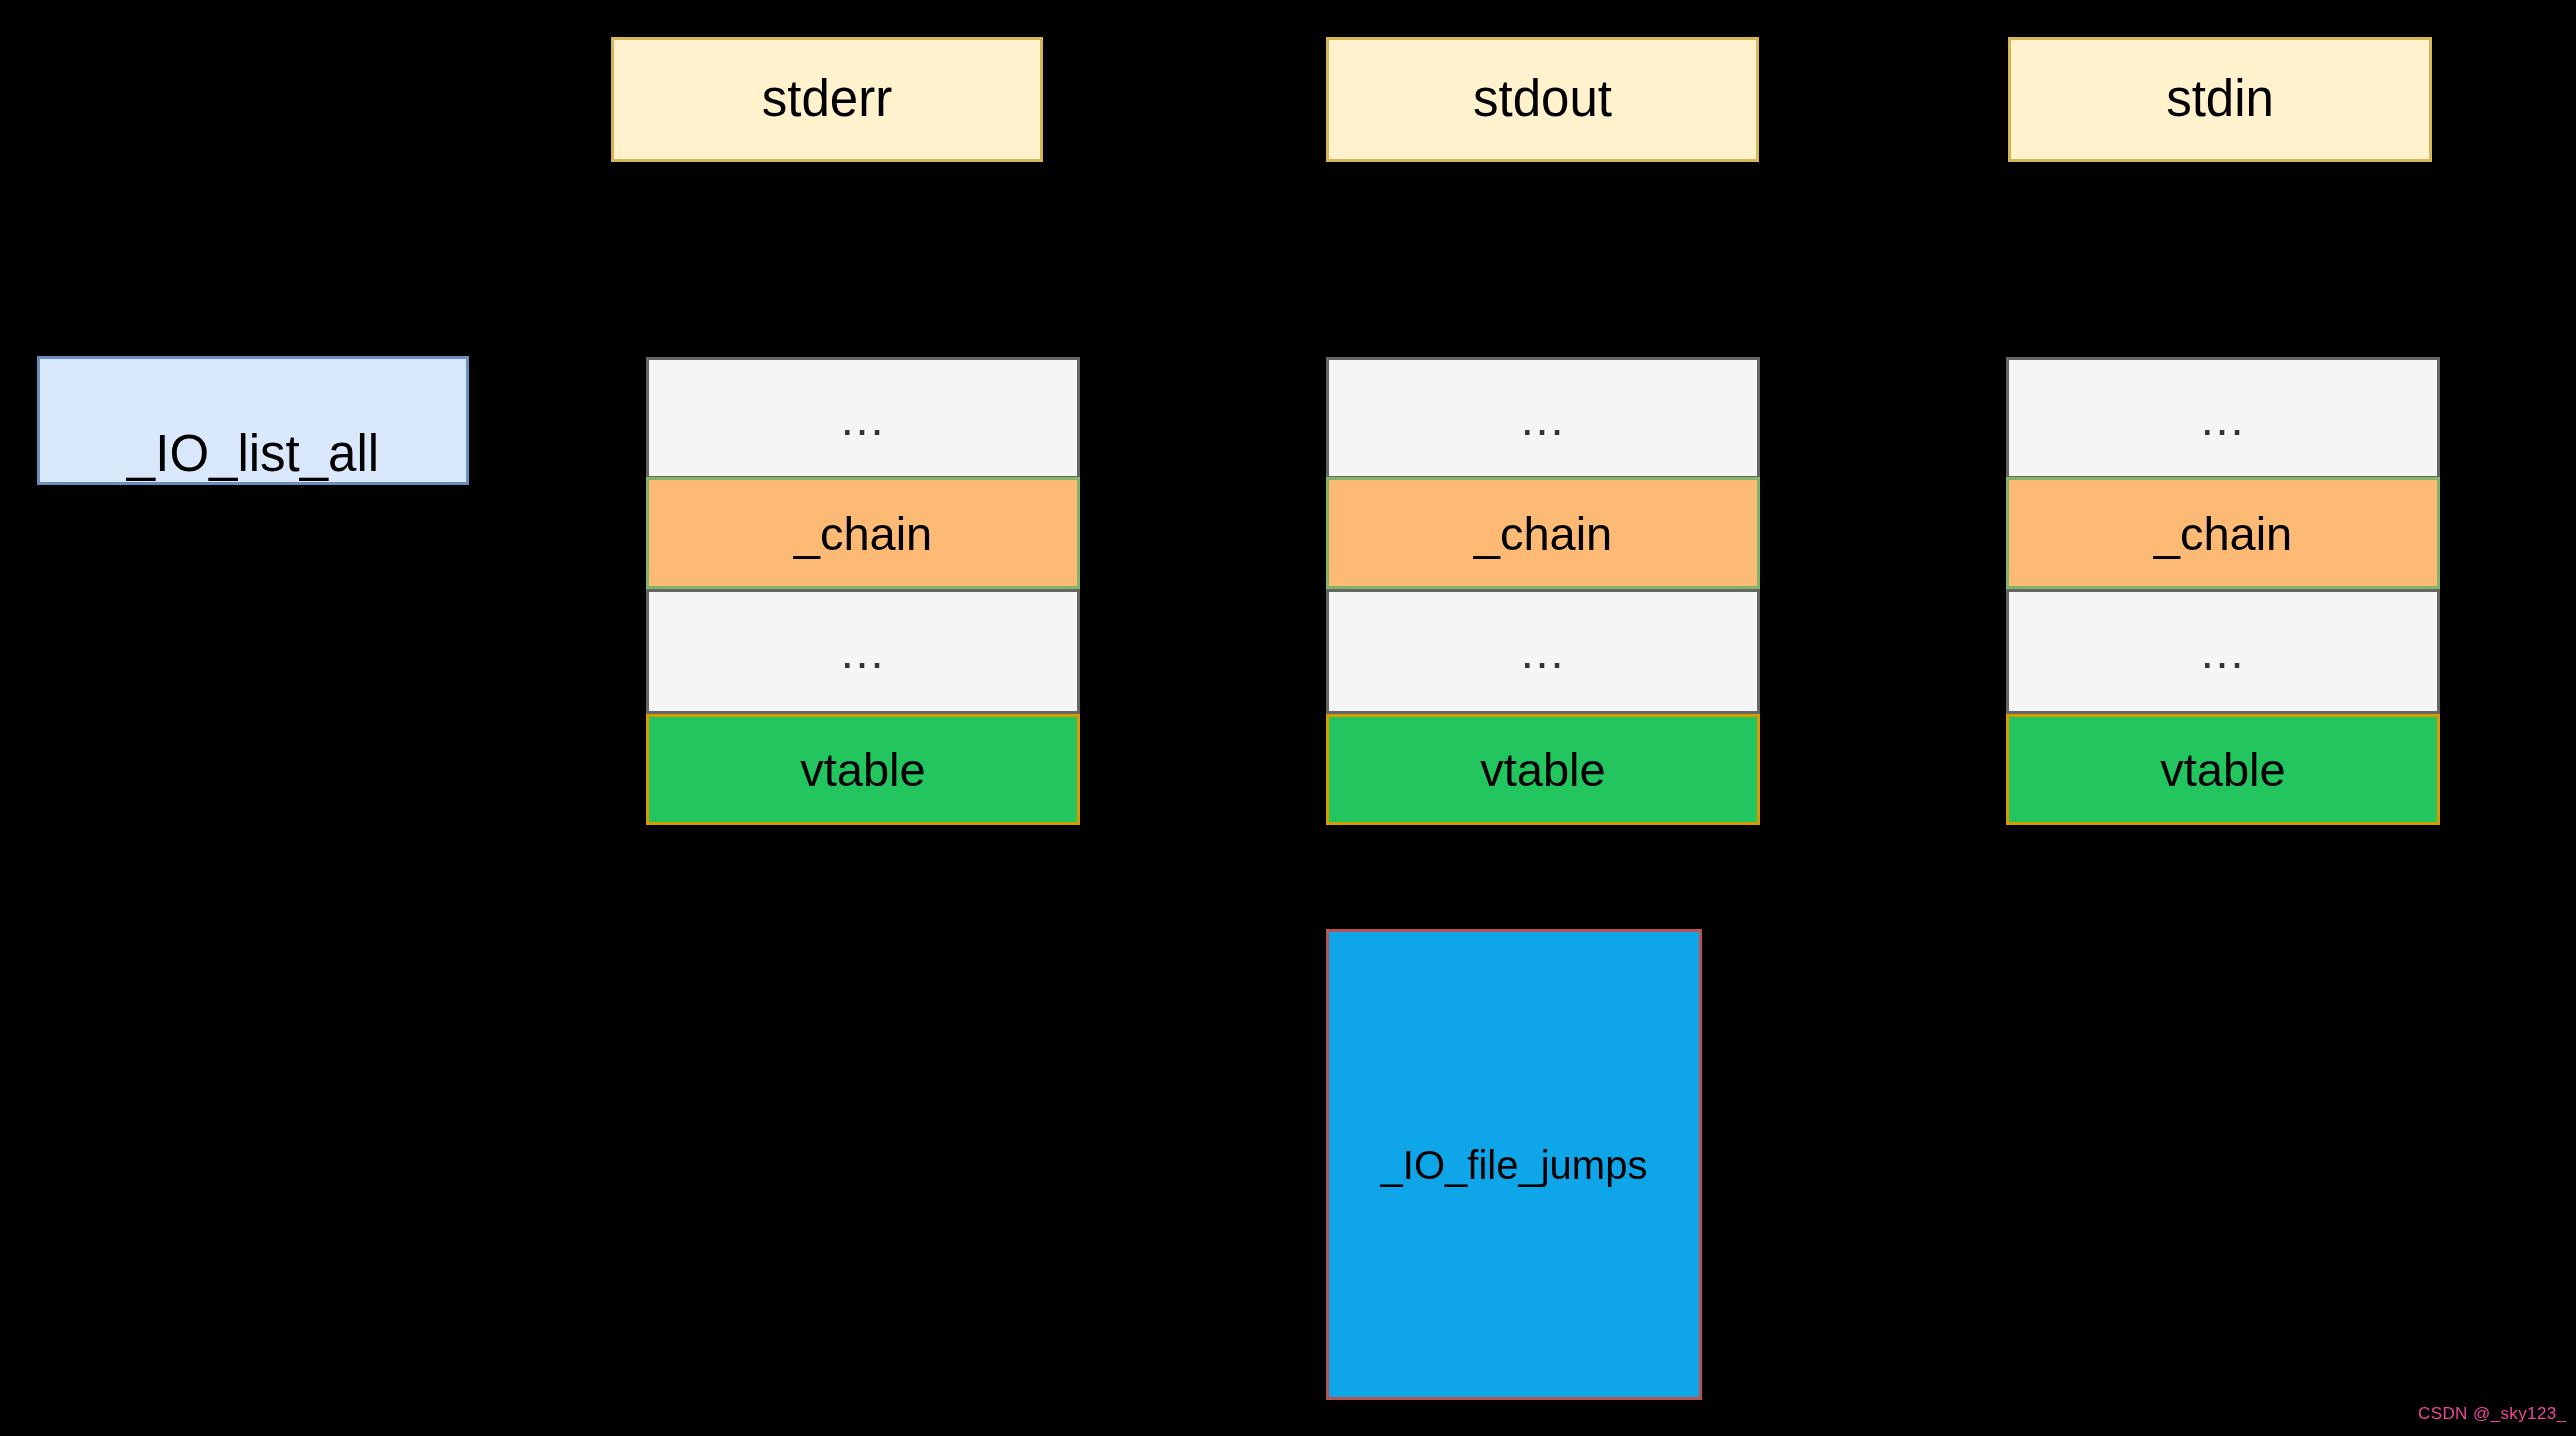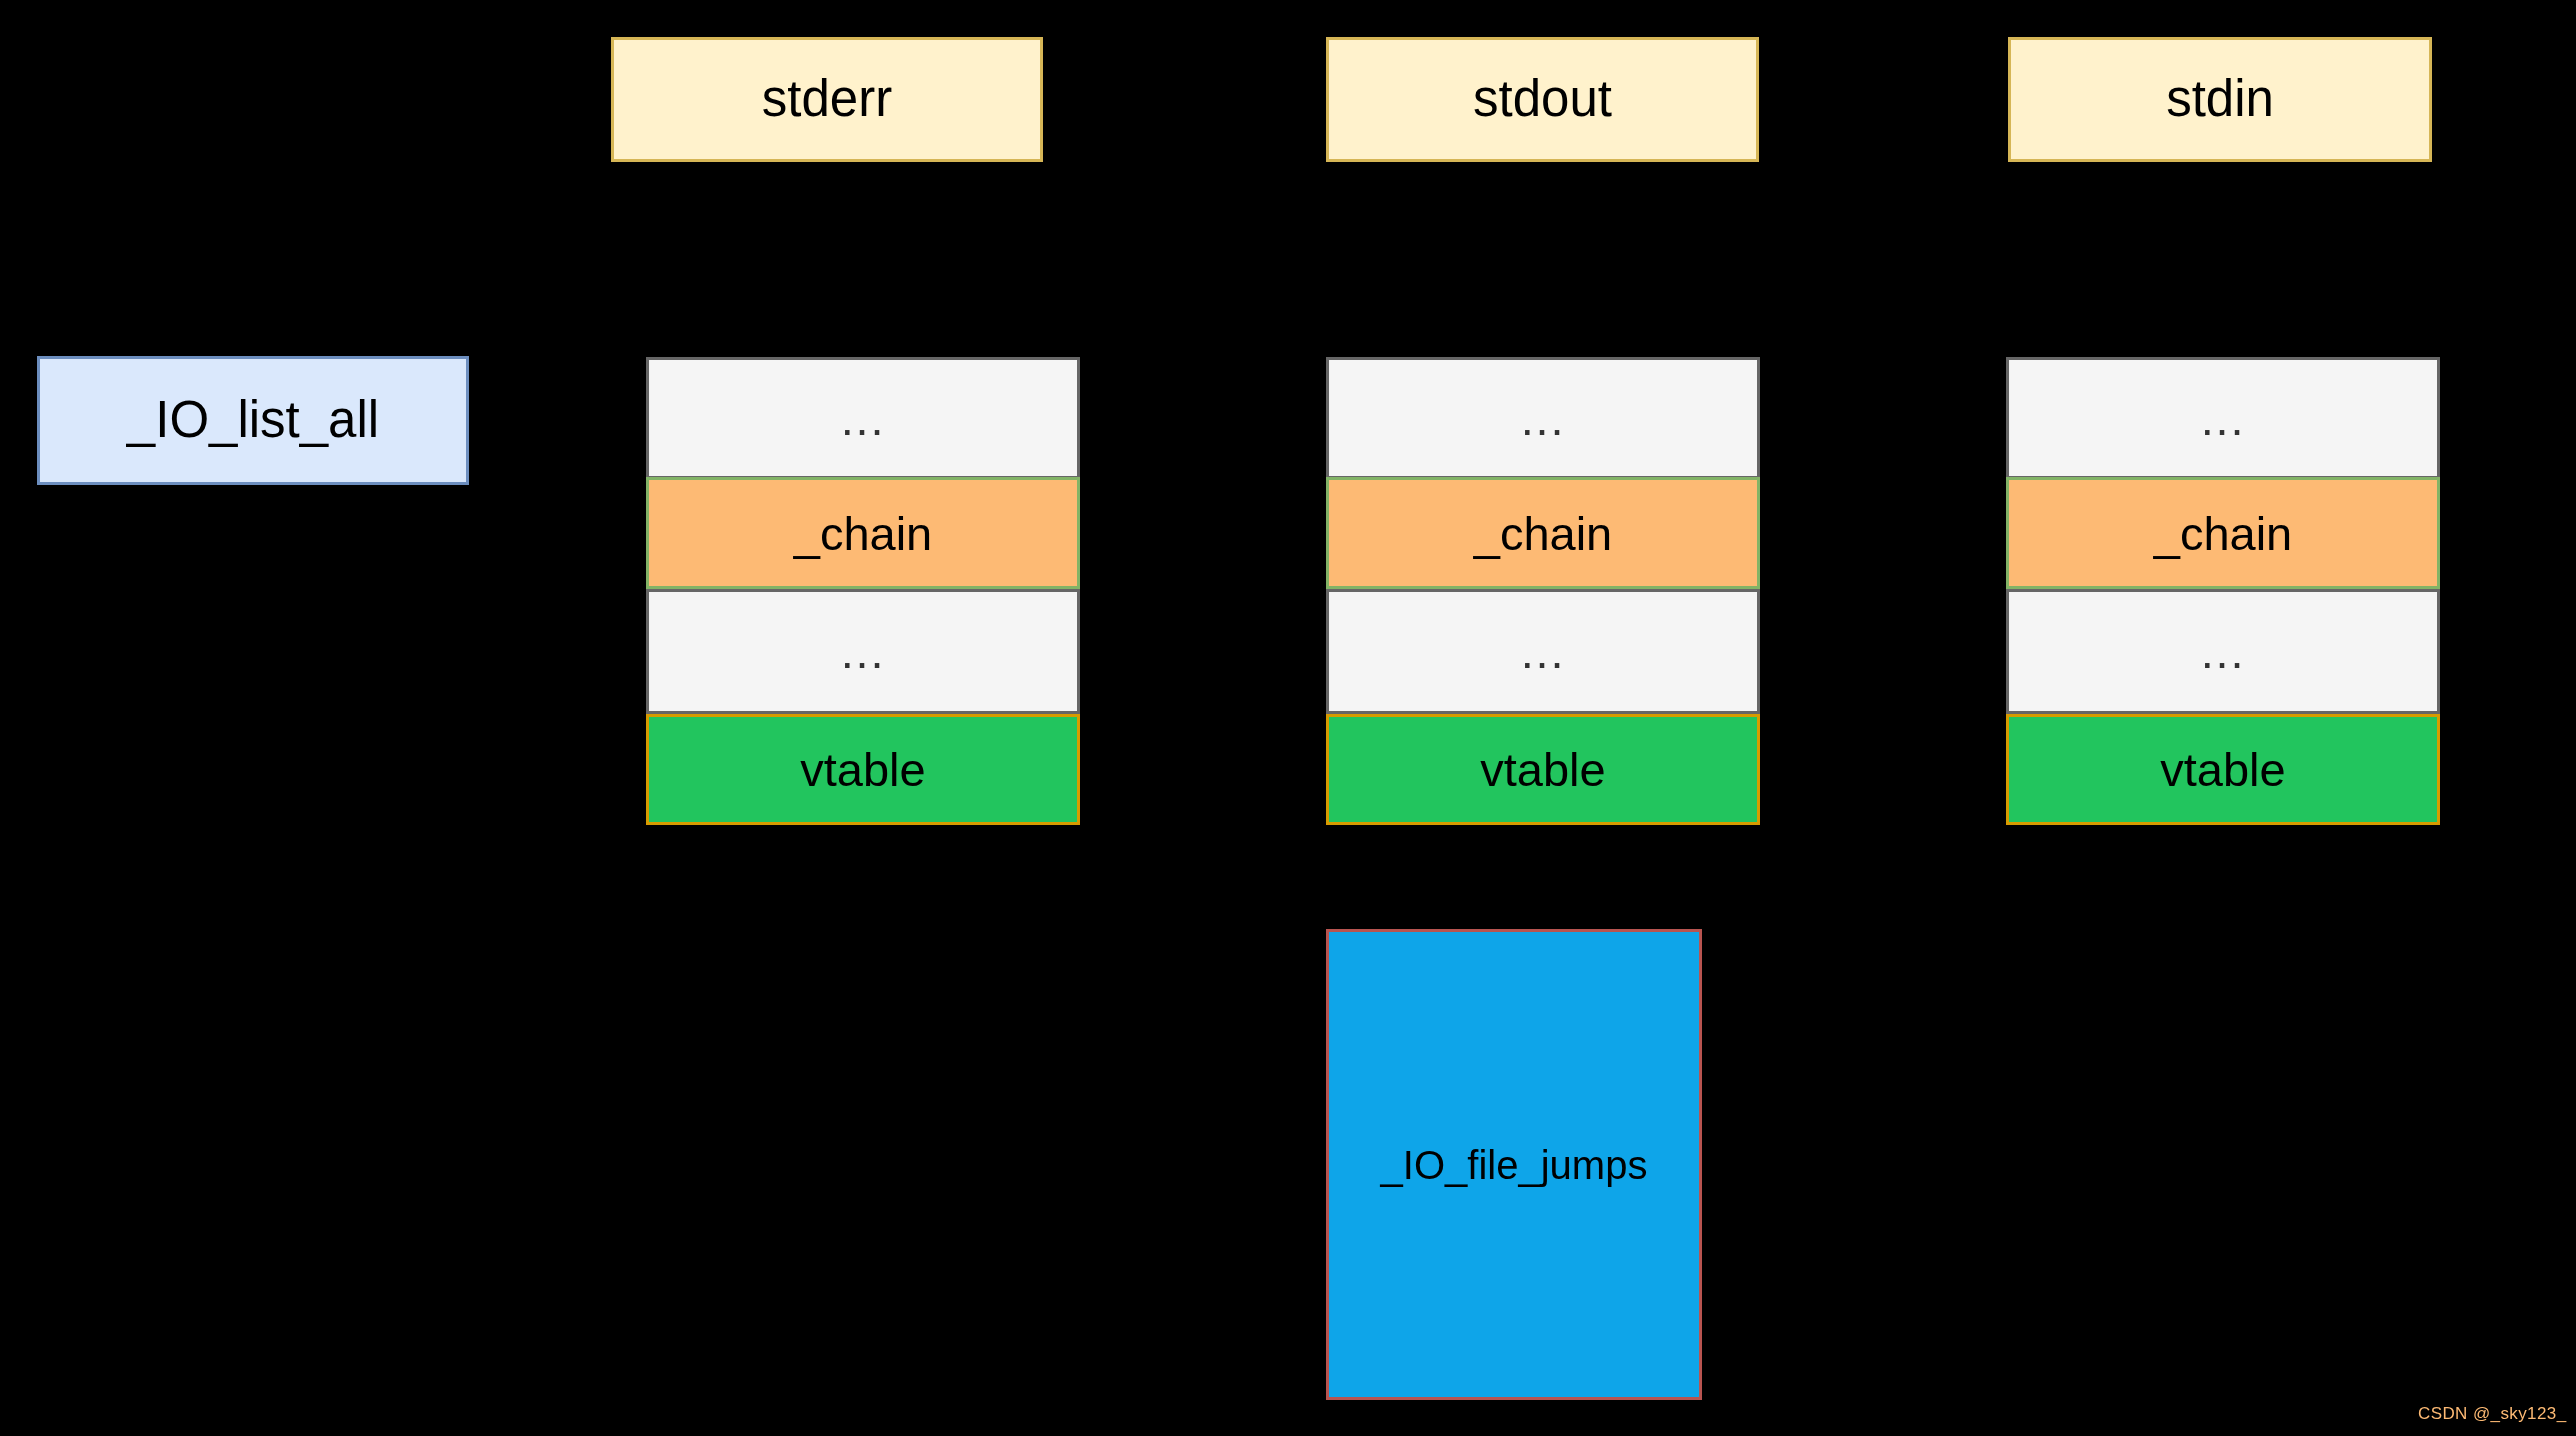--- a/index.html
+++ b/index.html
@@ -37,20 +37,21 @@
     font-size: 51px;
     height: 125px;
   }
 
   
   .listall {
     background: #dae8fc;
     border: 3.6px solid #6c8ebf;
     font-size: 51px;
     height: 129px;
+    align-items: flex-end;
   }
 
   
   .filestruct {
     position: absolute;
     width: 434px;
     height: 468px;
     box-sizing: border-box;
   }
   .filestruct .cell {
@@ -90,21 +91,21 @@
     background: #0ea5e9;
     border: 3.6px solid #b85450;
     font-size: 40px;
     width: 376px;
     height: 471px;
   }
 
   
   .watermark {
     position: absolute;
-    color: #fdba74;
+    color: #ec4899;
     font-size: 17px;
     letter-spacing: 0.4px;
     white-space: nowrap;
   }
 </style>
 </head>
 <body>
 
 <div id="canvas">
 

